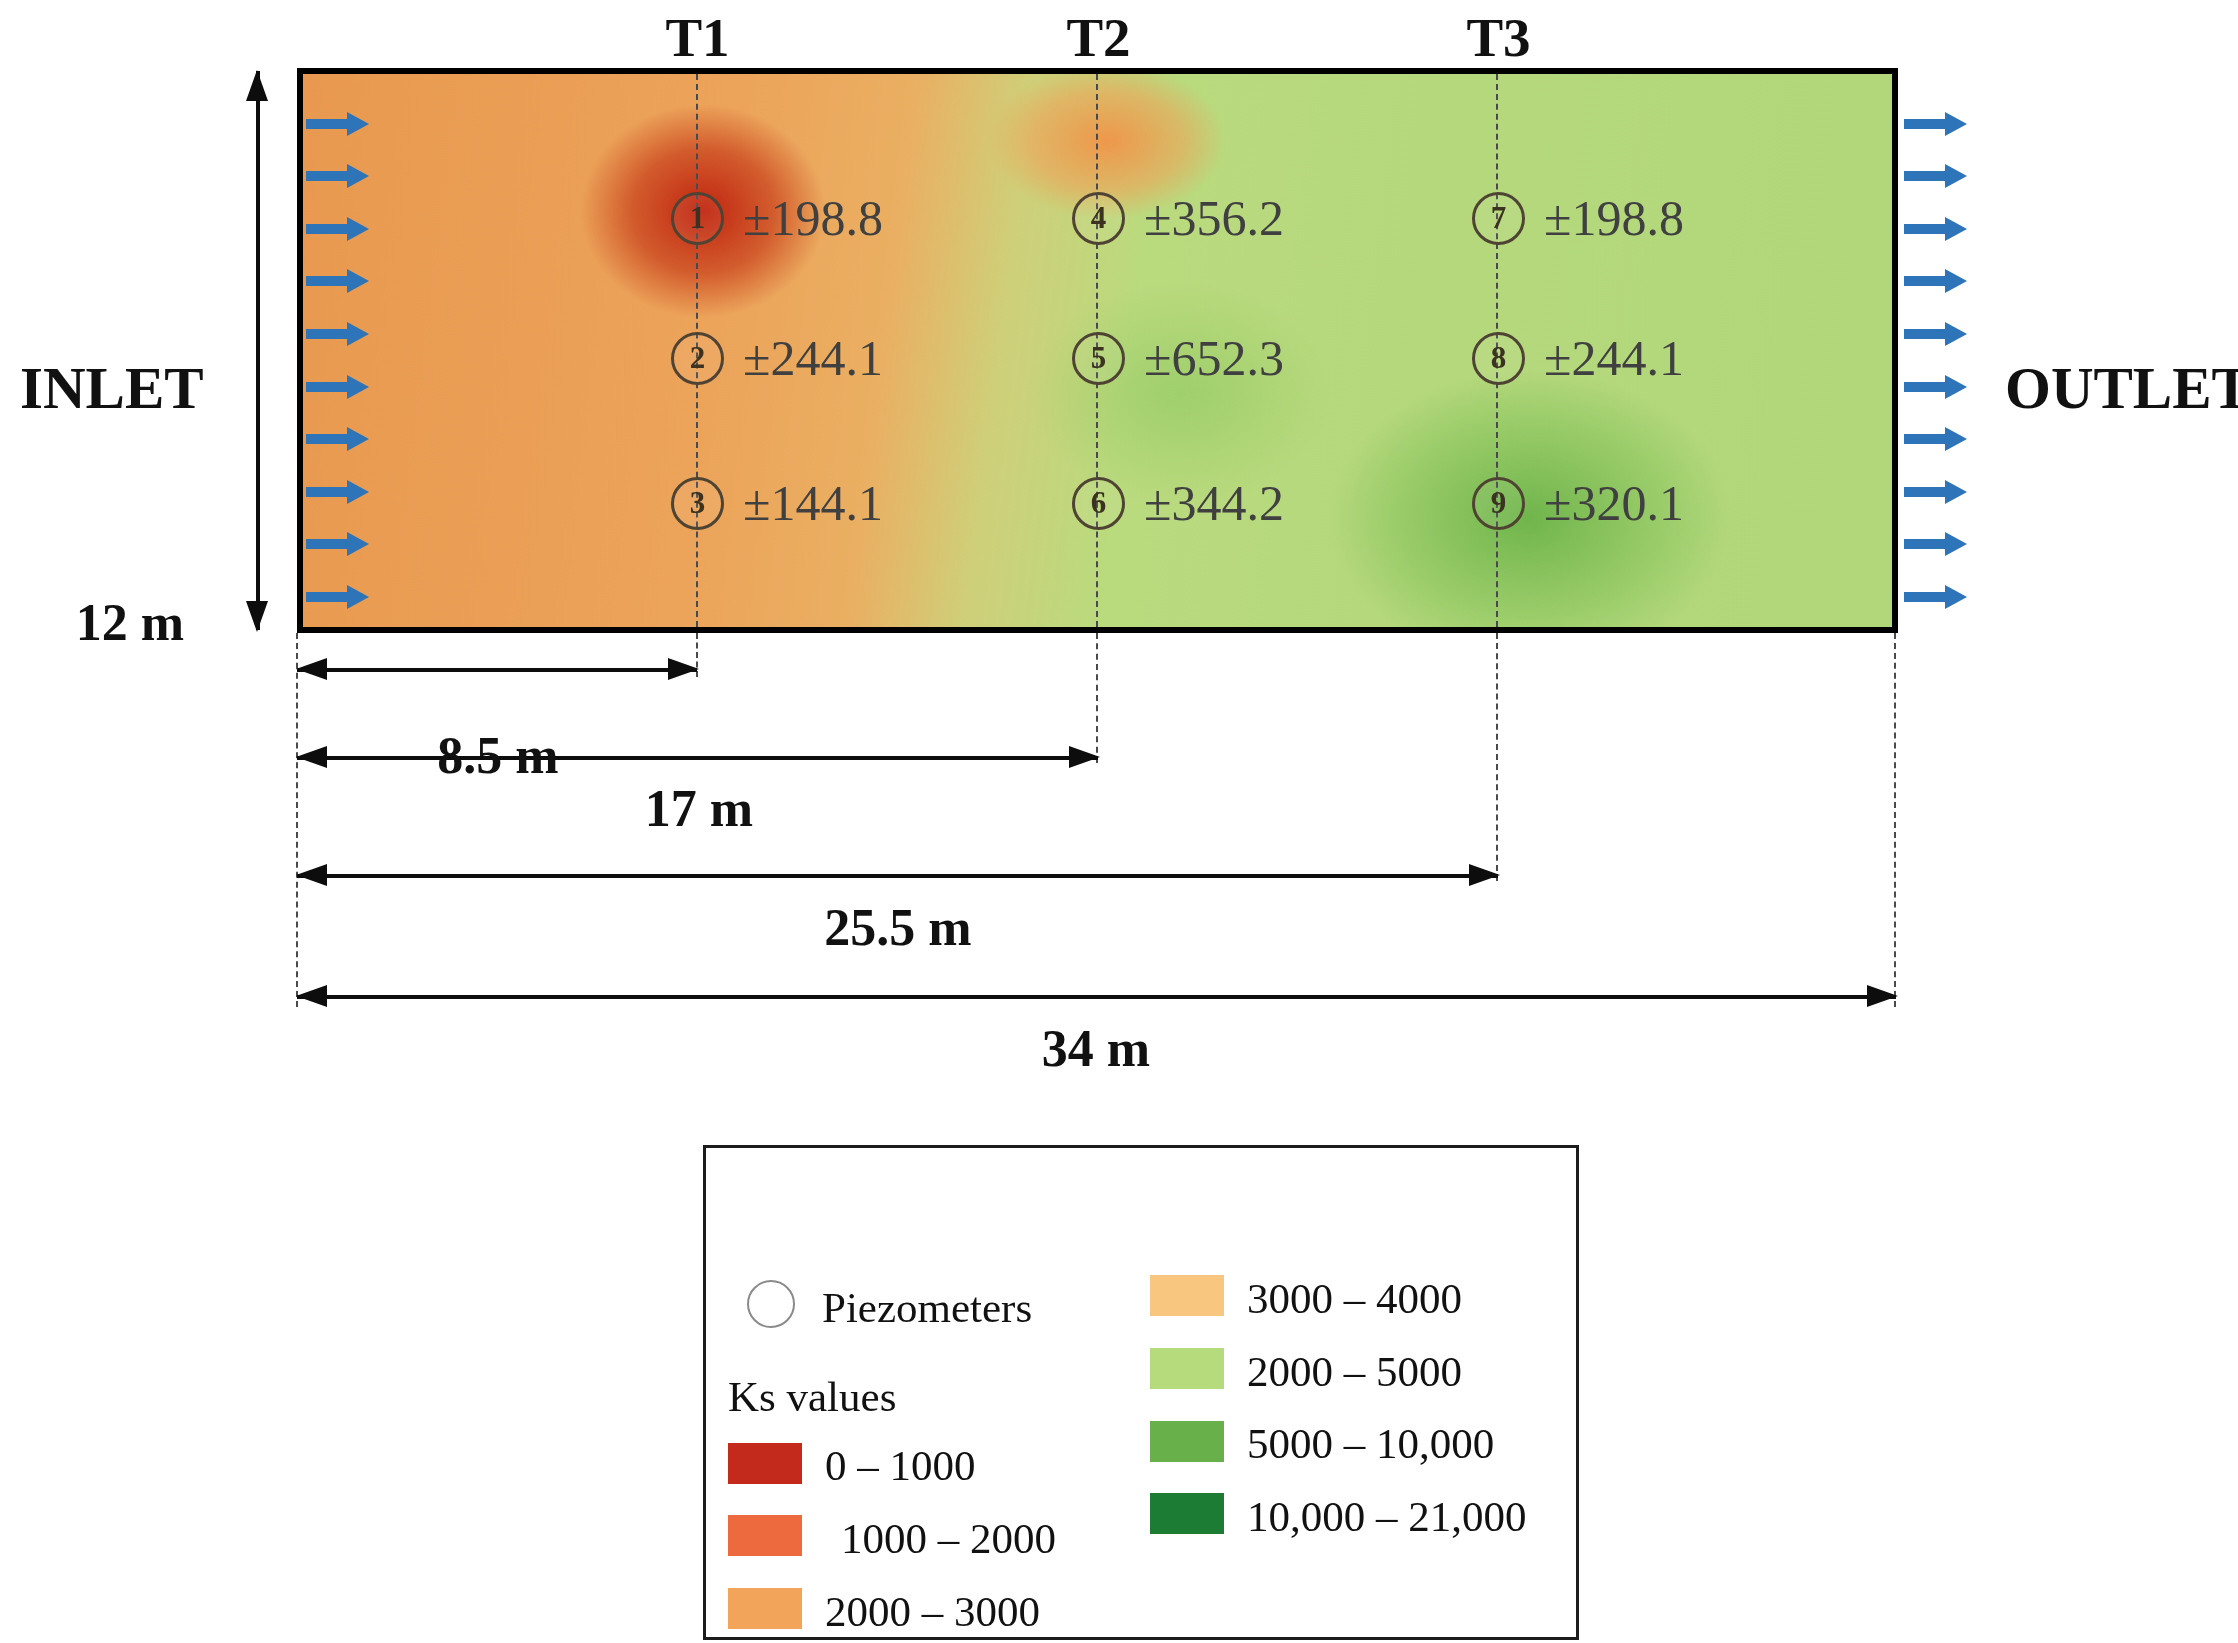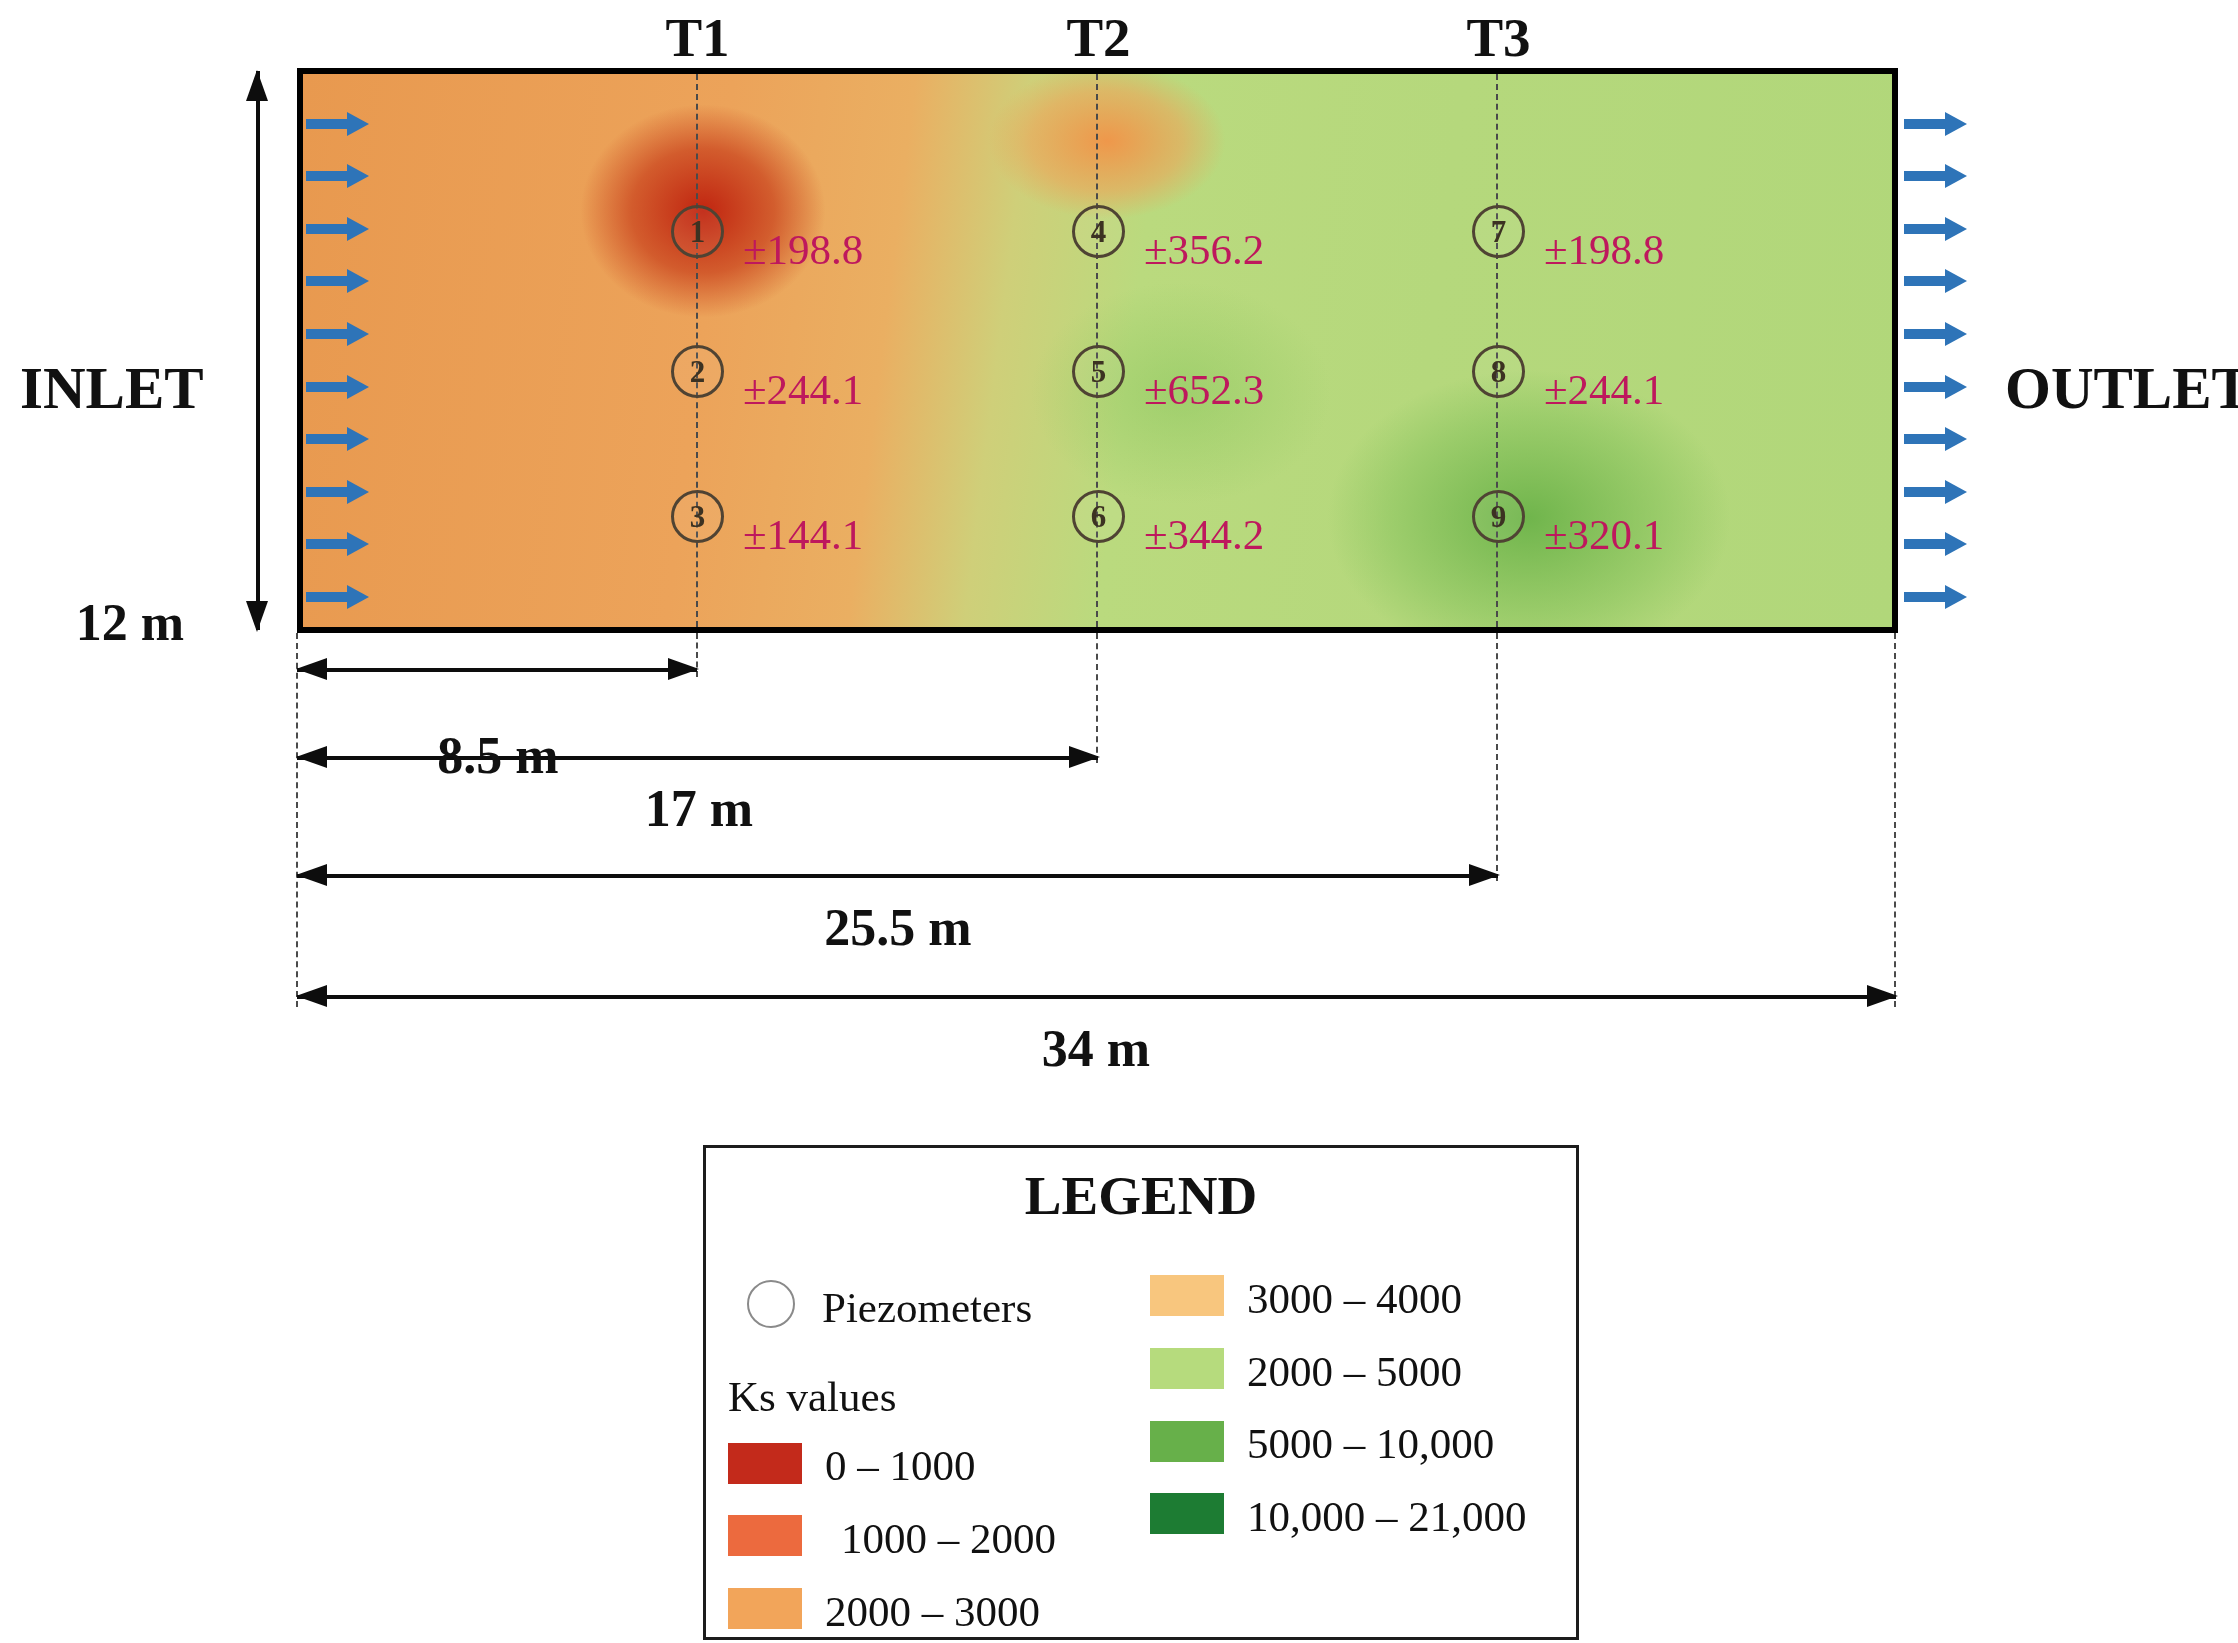--- a/index.html
+++ b/index.html
@@ -31,21 +31,21 @@
     text-align:center;font-size:55px;font-weight:bold;z-index:4;
   }
   
   .piezo{position:absolute;display:flex;align-items:center;gap:19px;z-index:3;}
   .piezo-circle{
     width:47px;height:47px;border:3px solid #4f4333;border-radius:50%;
     display:flex;align-items:center;justify-content:center;
     font-size:31px;font-weight:bold;color:#3c3222;
     background:rgba(255,255,255,0.06);
   }
-  .piezo-value{font-size:43px;color:#be185d;white-space:nowrap;margin-top:36px;}
+  .piezo-value{font-size:50px;color:#404040;white-space:nowrap;}
   
   .flow-arrow{position:absolute;width:41px;height:9.6px;background:#2e74b8;z-index:3;}
   .flow-arrow::after{
     content:"";position:absolute;right:-22px;top:-7.4px;
     border-left:22px solid #2e74b8;border-top:12px solid transparent;border-bottom:12px solid transparent;
   }
   
   .side-label{position:absolute;font-size:59px;font-weight:bold;z-index:4;}
   
   .dim-h{position:absolute;height:3.7px;background:#0d0d0d;z-index:2;}
@@ -182,21 +182,20 @@
   <div class="dim-h" style="left:297px;top:756px;width:801px;"></div>
   <div class="dim-label" style="left:699px;top:779px;">17 m</div>
 
   <div class="dim-h" style="left:297px;top:874px;width:1201px;"></div>
   <div class="dim-label" style="left:898px;top:898px;">25.5 m</div>
 
   <div class="dim-h" style="left:297px;top:995px;width:1599px;"></div>
   <div class="dim-label" style="left:1096px;top:1019px;">34 m</div>
 
   <div class="legend-box">
-    <div class="legend-title">LEGEND</div>
 
     <div class="legend-piezo-circle"></div>
     <div class="legend-piezo-label">Piezometers</div>
 
     <div class="legend-ks-label">Ks values</div>
 
     <div class="legend-swatch" style="left: 22px; top: 295px; background: rgb(195, 42, 27);"></div>
     <div class="legend-range" style="left:119px;top:293px;">0 – 1000</div>
 
     <div class="legend-swatch" style="left: 22px; top: 367px; background: rgb(236, 106, 62);"></div>

